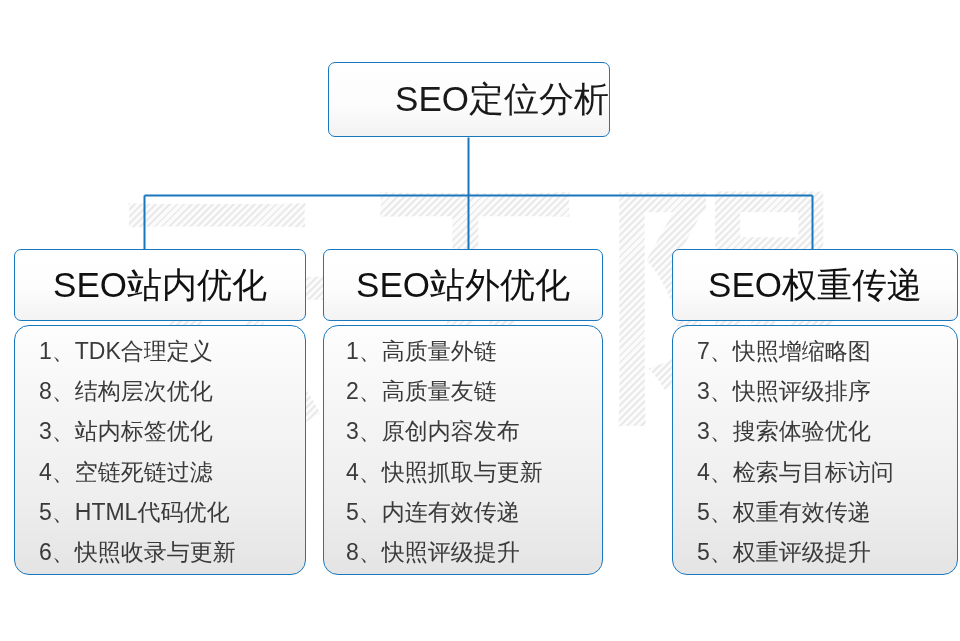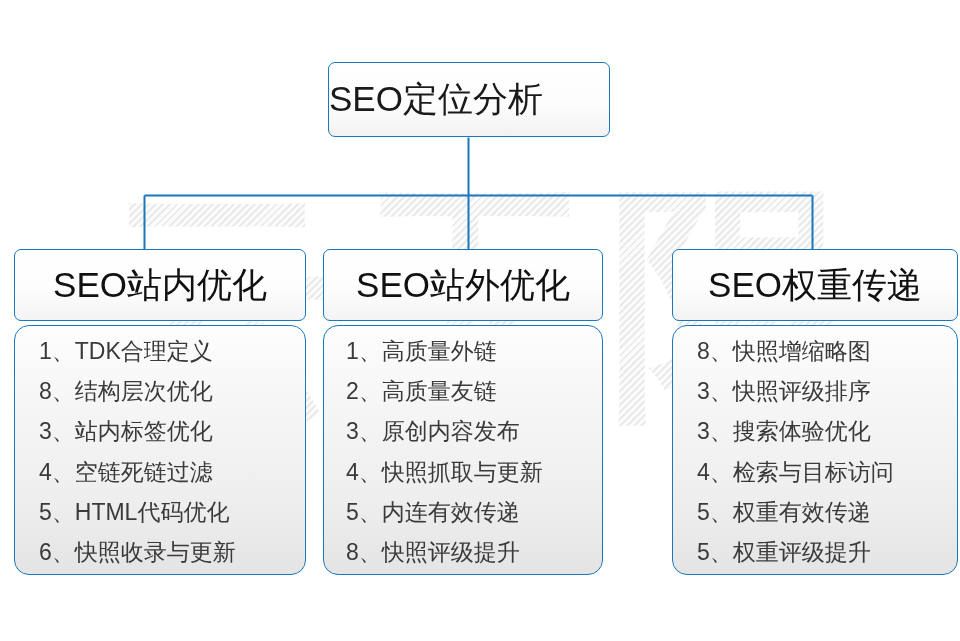--- a/index.html
+++ b/index.html
@@ -31,21 +31,21 @@
   }
 
   
   .lines{position:absolute;left:0;top:0;width:960px;height:641px;z-index:1;pointer-events:none;}
 
   
   .node{
     position:absolute;z-index:2;box-sizing:border-box;
     border:1px solid #1877bd;border-radius:7px;
     background:linear-gradient(180deg,#ffffff 0%,#fdfdfd 55%,#f4f4f4 100%);
-    display:flex;align-items:center;justify-content:flex-start;
+    display:flex;align-items:center;justify-content:flex-end;
     color:#1a1a1a;
   }
   .root{
     left:328px;top:62px;width:282px;height:75px;
     font-size:35px;
     background:linear-gradient(180deg,#ffffff 0%,#fcfcfc 60%,#f2f2f2 100%);
   }
 
   .col{position:absolute;z-index:2;}
   .col-head{
@@ -121,21 +121,21 @@
       <div class="item">5、内连有效传递</div>
       <div class="item">8、快照评级提升</div>
     </div>
   </div>
 
   <div class="col col3">
     <div class="col-head">
       <span>SEO权重传递</span>
     </div>
     <div class="col-body">
-      <div class="item">8、快照增缩略图</div>
+      <div class="item">7、快照增缩略图</div>
       <div class="item">3、快照评级排序</div>
       <div class="item">3、搜索体验优化</div>
       <div class="item">4、检索与目标访问</div>
       <div class="item">5、权重有效传递</div>
       <div class="item">5、权重评级提升</div>
     </div>
   </div>
 
 </div>
 

